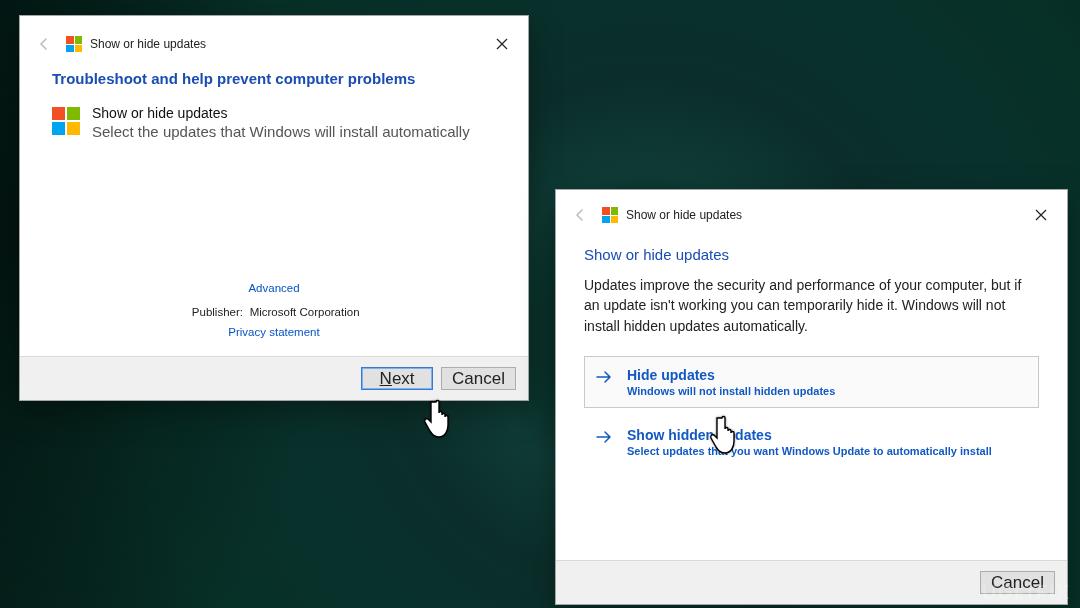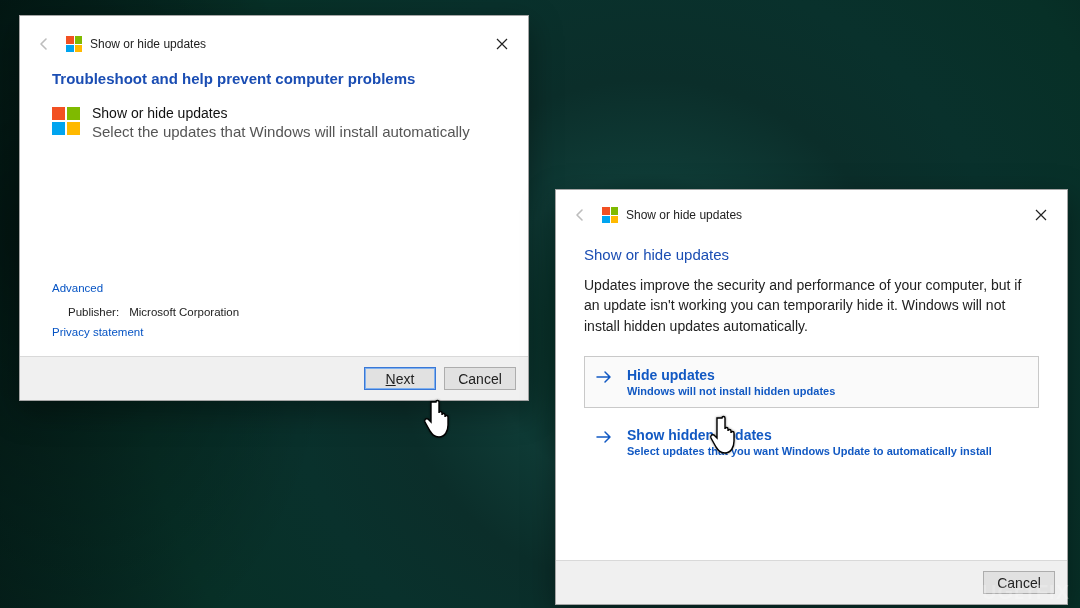--- a/index.html
+++ b/index.html
@@ -122,20 +122,21 @@
       font-size: 15px;
       color: #555;
       margin-top: 2px;
     }
 
     .metadata {
       position:absolute;
       bottom: 62px;
       left: 32px;
       right: 32px;
+      text-align: center;
     }
     .link {
       color: #0654c4;
       font-size: 11.5px;
       cursor: pointer;
     }
     .pubrow { font-size: 11.5px; color:#222; margin: 12px 16px 8px; }
     .pubrow .lbl { display:inline-block; width:58px;}
 
     .footer {
@@ -148,21 +149,21 @@
       justify-content:flex-end;
       align-items:center;
       gap:8px;
       padding-right:12px;
     }
     .btn {
       min-width: 72px;
       height: 23px;
       background:#e1e1e1;
       border:1px solid #adadad;
-      font-size: 14px;
+      font-size: 17px;
       color:#222;
       padding: 0 10px;
       cursor:pointer;
     }
     .btn.primary {
       border:1px solid #3a78d6;
       box-shadow: inset 0 0 0 1px #7eb0ef;
     }
     .btn u { text-decoration: underline; }
 

